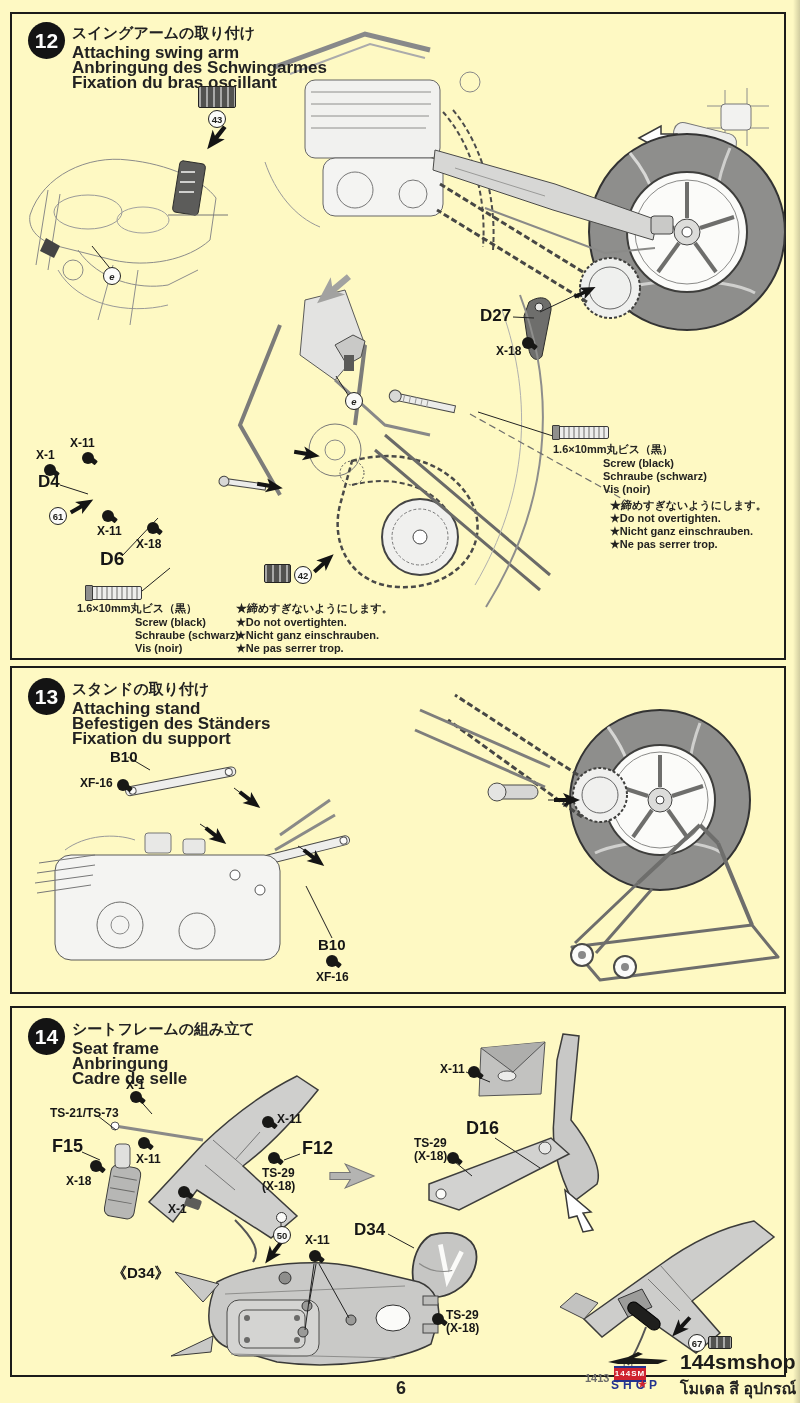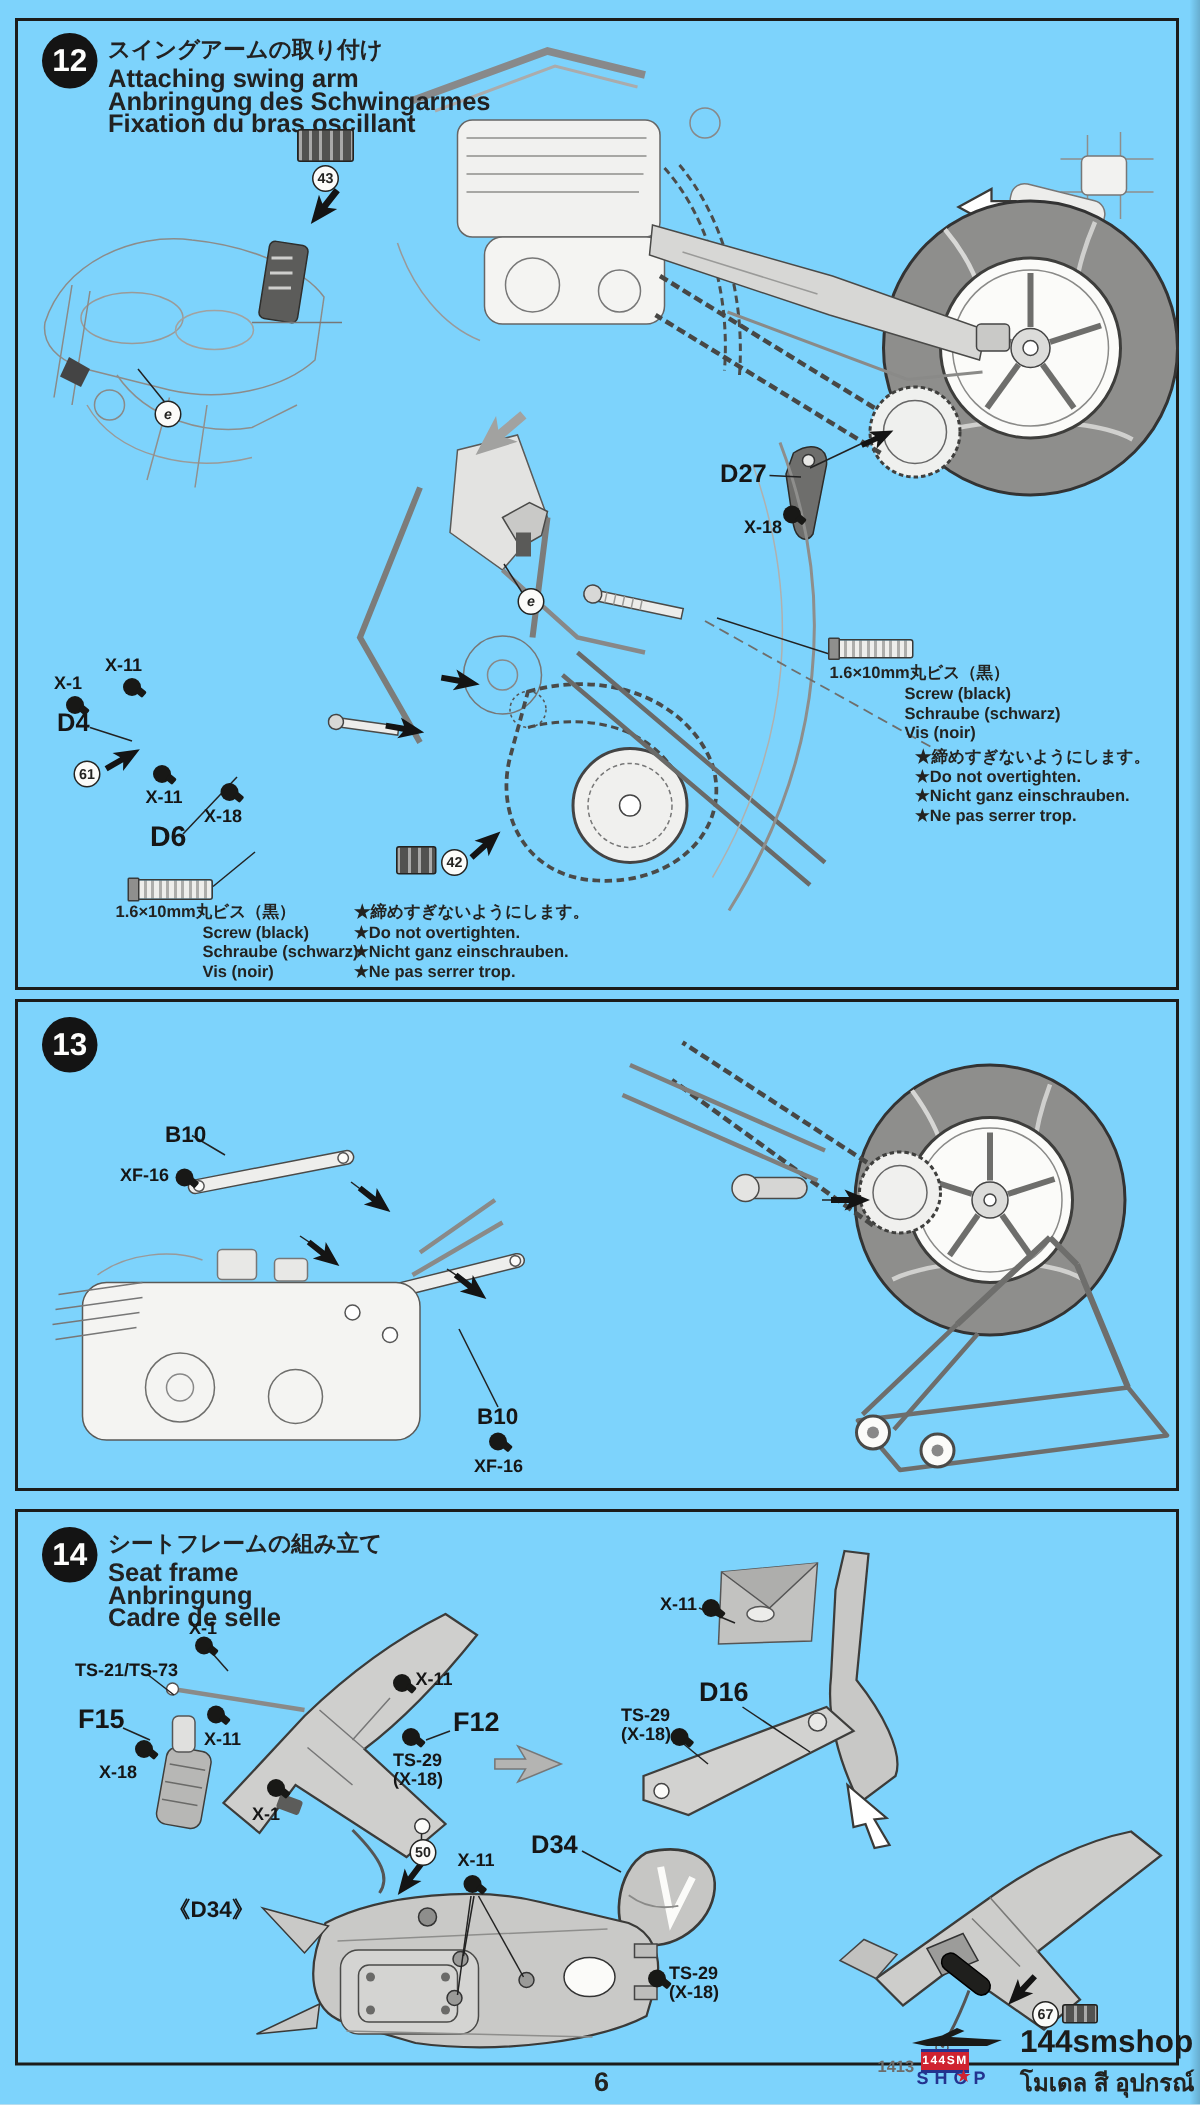--- a/index.html
+++ b/index.html
@@ -1,16 +1,16 @@
 <!DOCTYPE html>
 <html><head>
 <meta charset="utf-8">
 <style>
   html,body{margin:0;padding:0;background:#e6e6e4;font-family:"Liberation Sans",sans-serif;}
-  .page{position:relative;width:800px;height:1403px;background:#7dd3fc;overflow:hidden;}
+  .page{position:relative;width:800px;height:1403px;background:#fef9c3;overflow:hidden;}
   .page::after{content:"";position:absolute;right:0;top:0;width:7px;height:100%;
     background:linear-gradient(90deg,rgba(0,0,0,0),rgba(0,0,0,.18));pointer-events:none;}
   .section{position:absolute;border:2px solid #1c1c1a;background:transparent;}
   .badge{position:absolute;width:37px;height:37px;border-radius:50%;background:#141414;color:#fdfdfc;
     font-weight:bold;font-size:21px;display:flex;align-items:center;justify-content:center;z-index:4;}
   .ttl{position:absolute;color:#222;white-space:nowrap;z-index:4;}
   .ttl .ja{font-size:15px;font-weight:bold;margin:0 0 2px 0;}
   .ttl .ln{font-size:17px;font-weight:bold;line-height:15px;}
   .lbl{position:absolute;font-weight:bold;color:#161616;white-space:nowrap;z-index:6;}
   .big{font-size:17px;}
@@ -183,20 +183,26 @@
   <div class="note" style="left:135px;top:642px;">Vis (noir)</div>
   <div class="note" style="left:236px;top:602px;">★締めすぎないようにします。</div>
   <div class="note" style="left:236px;top:616px;">★Do not overtighten.</div>
   <div class="note" style="left:236px;top:629px;">★Nicht ganz einschrauben.</div>
   <div class="note" style="left:236px;top:642px;">★Ne pas serrer trop.</div>
 
   <div class="decal" style="left:264px;top:564px;width:25px;height:17px;"></div>
   <div class="circ" style="left:294px;top:566px;">42</div>
 
   <div class="badge" style="left:28px;top:678px;">13</div>
+  <div class="ttl" style="left:72px;top:680px;">
+    <div class="ja">スタンドの取り付け</div>
+    <div class="ln">Attaching stand</div>
+    <div class="ln">Befestigen des Ständers</div>
+    <div class="ln">Fixation du support</div>
+  </div>
 
   <div class="lbl big2" style="left:110px;top:748px;">B10</div>
   <div class="lbl code" style="left:80px;top:776px;">XF-16</div>
   <div class="dot" style="left:117px;top:779px;"></div>
 
   <svg class="illo" style="left:25px;top:755px;" width="330" height="235" viewBox="0 0 330 235">
     <g transform="rotate(-11 155 28)">
       <rect x="100" y="22" width="112" height="9" rx="4.5" fill="#eeeeec" stroke="#4a4a48"></rect>
       <circle cx="107" cy="26.5" r="3.5" fill="#fbfbf9" stroke="#555"></circle>
       <circle cx="205" cy="26.5" r="3.5" fill="#fbfbf9" stroke="#555"></circle>

